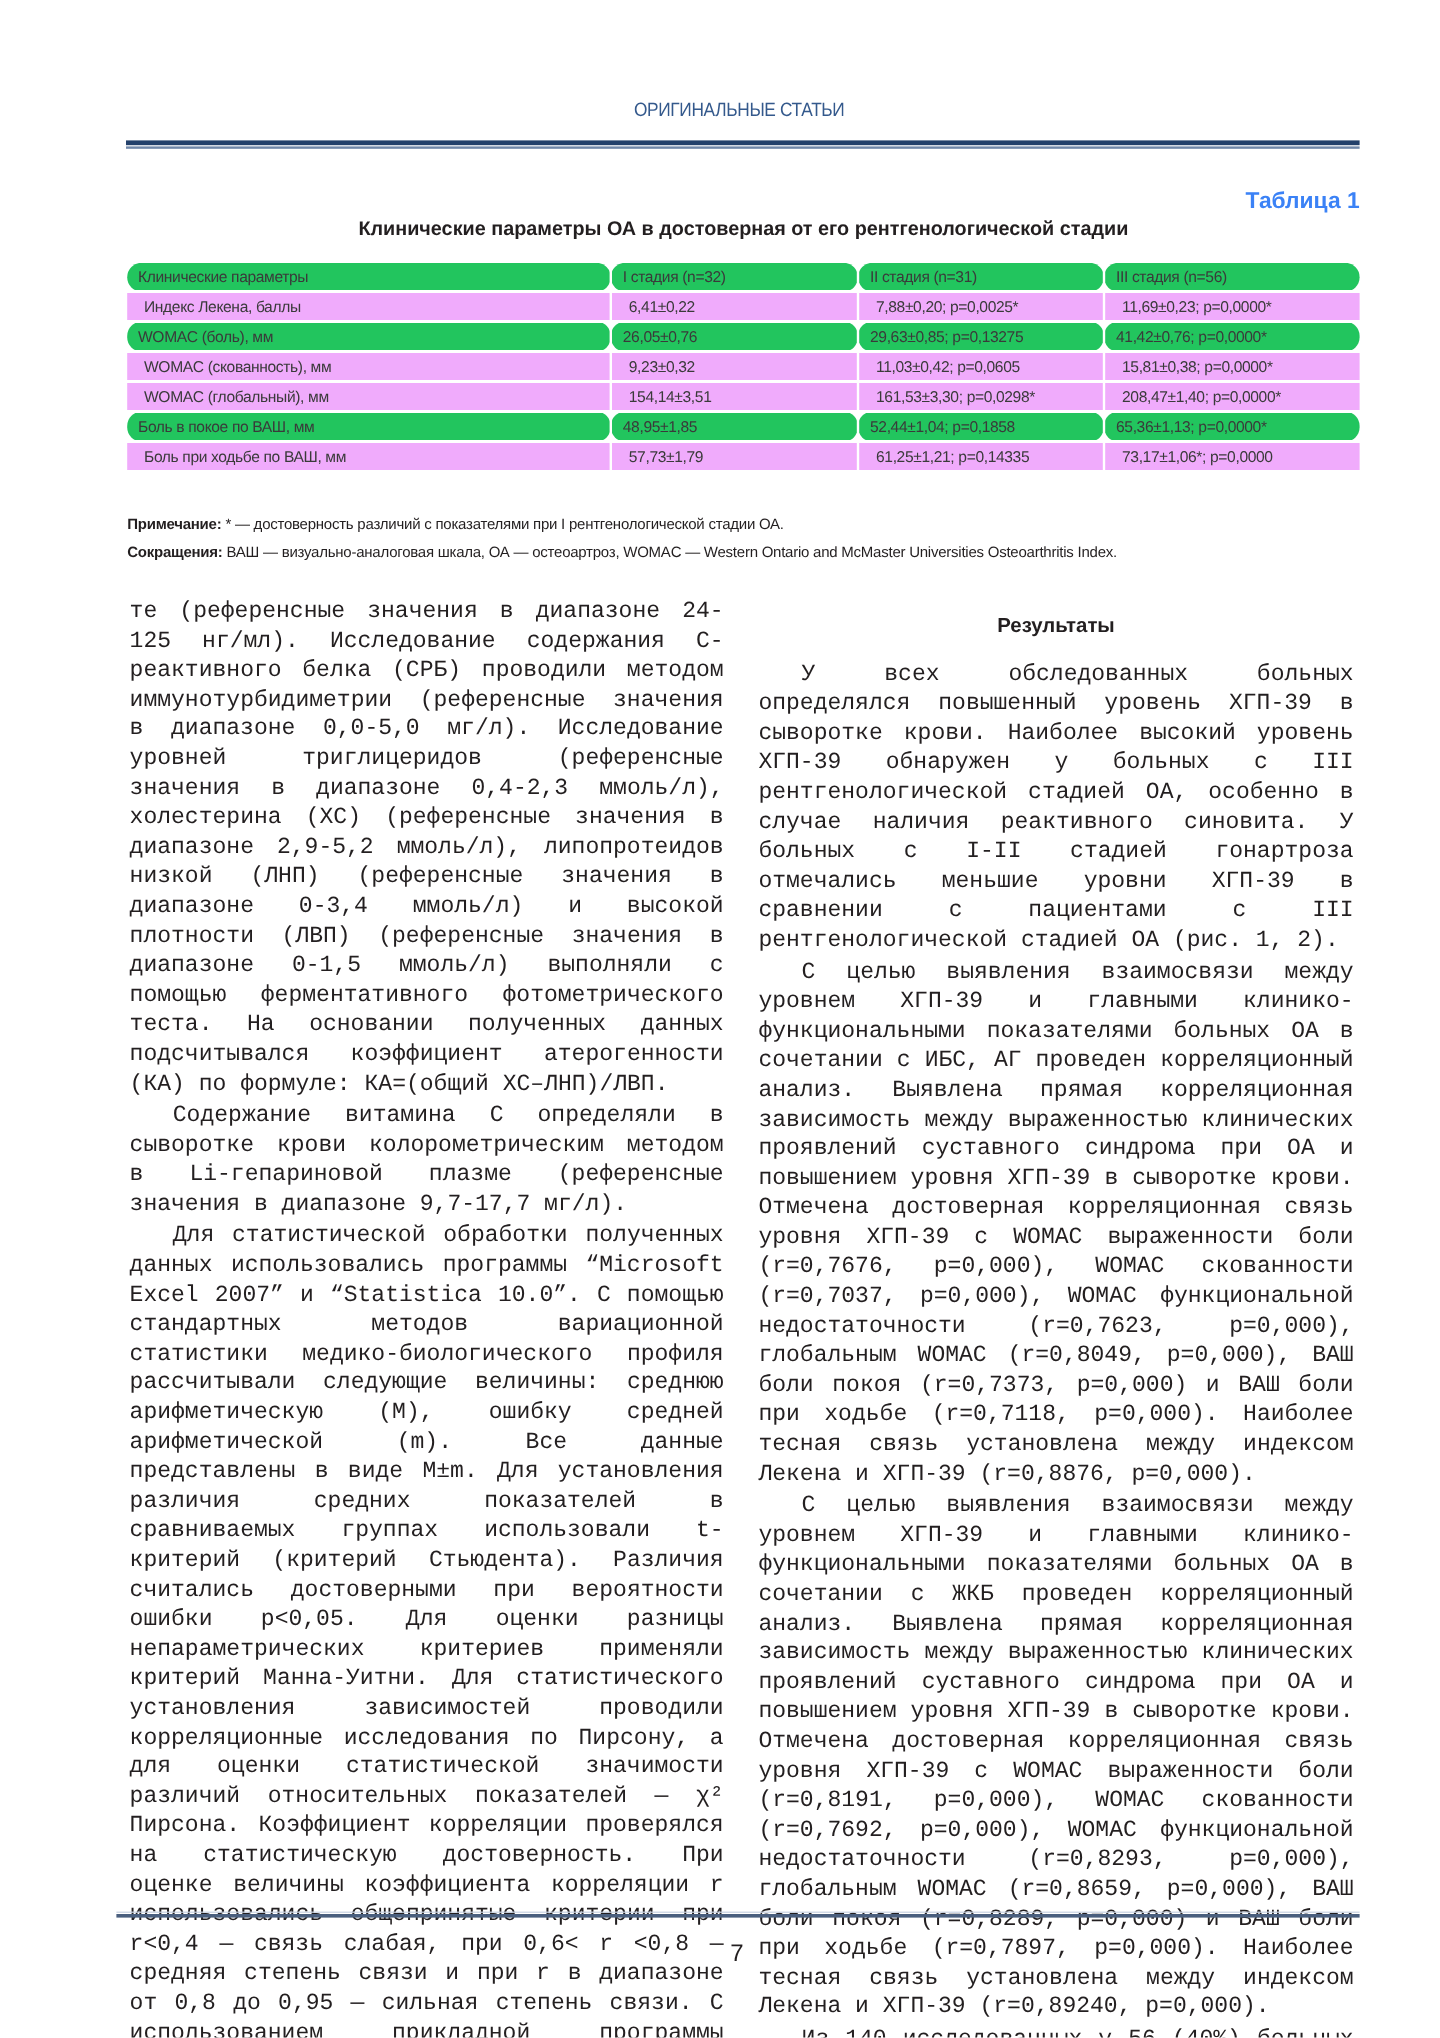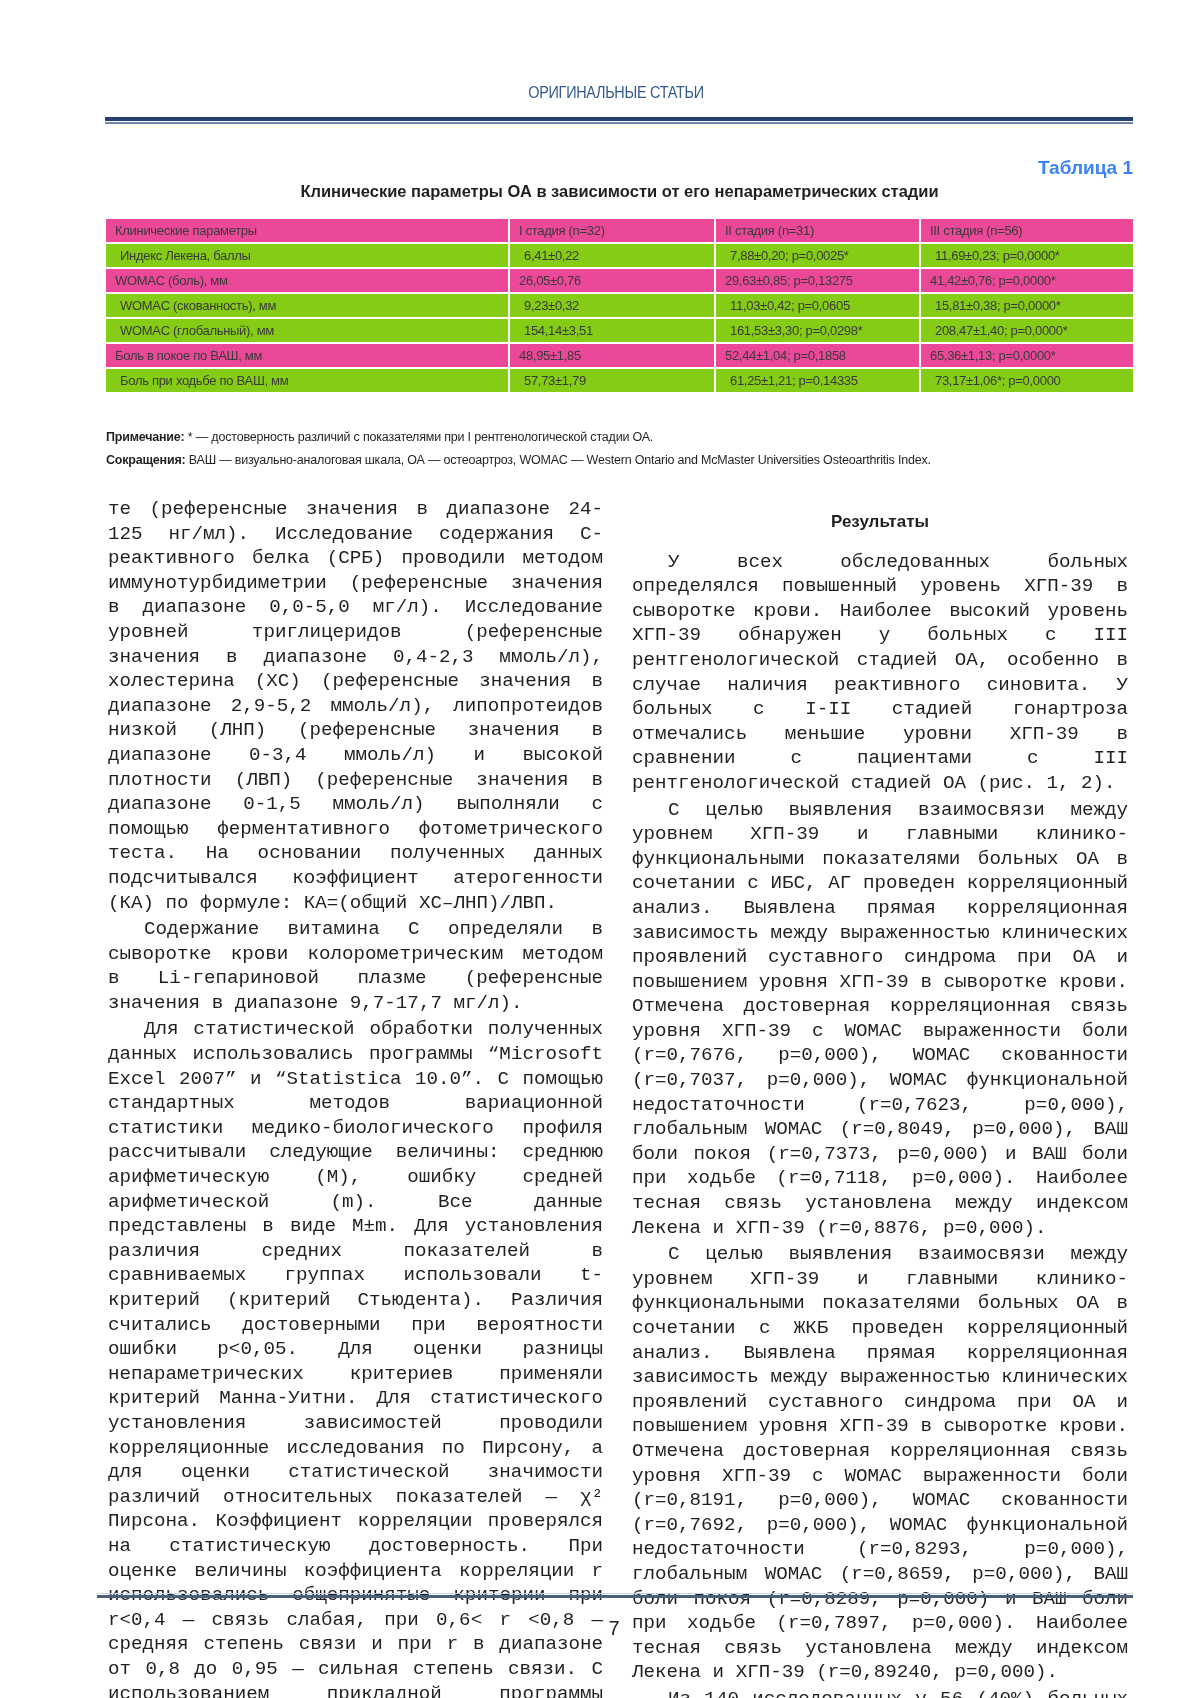--- a/index.html
+++ b/index.html
@@ -5,22 +5,22 @@
   html, body { margin:0; padding:0; background:#ffffff; }
   body { width:1200px; height:1698px; position:relative; overflow:hidden; font-family:"Liberation Serif", serif; color:#231f20; }
   .running-head { position:absolute; top:84px; left:0; width:1232px; text-align:center; font-family:"Liberation Sans", sans-serif; font-size:16px; color:#34598c; letter-spacing:-0.3px; transform:scaleX(0.9); transform-origin:616px 0; }
   .rule-top { position:absolute; left:105px; width:1028px; top:117px; height:4px; background:#23416b; }
   .rule-top2 { position:absolute; left:105px; width:1028px; top:122px; height:2px; background:#6f87a8; }
   .table-label { position:absolute; top:157px; right:67px; font-family:"Liberation Sans", sans-serif; font-weight:bold; font-size:19px; color:#3b82f6; }
   .table-title { position:absolute; top:182px; left:106px; width:1027px; text-align:center; font-family:"Liberation Sans", sans-serif; font-weight:bold; font-size:16.5px; color:#231f20; }
   table.data { position:absolute; left:106px; top:219px; width:1027px; border-collapse:collapse; font-family:"Liberation Sans", sans-serif; font-size:13px; color:#3a3a3a; table-layout:fixed; }
   table.data td { height:23px; padding:0 0 0 9px; border-right:2px solid #ffffff; border-bottom:2px solid #ffffff; white-space:nowrap; overflow:hidden; letter-spacing:-0.3px; }
   table.data td:last-child { border-right:none; }
-  table.data tr.dark td { background:#ec4899; }
-  table.data tr.light td { background:#84cc16;padding-left:14px; }
+  table.data tr.dark td { background:#22c55e;border-radius:12px; }
+  table.data tr.light td { background:#f0abfc;padding-left:14px; }
   .notes { position:absolute; left:106px; top:428px; font-family:"Liberation Sans", sans-serif; font-size:12.5px; color:#231f20; letter-spacing:-0.2px; }
   .notes div { height:23px; line-height:18px; }
   .notes b { font-weight:bold;text-align:center; }
   .col { position:absolute; top:495px; width:499px; font-size:19.2px; line-height:24.6px; text-align:justify; hyphens:manual; }
   .col.left { left:106px; }
   .col.right { left:630px; width:500px; }
   .col p { margin:2px; text-indent:0;font-family:Liberation Mono, monospace; }
   .col p.ind { text-indent:36px; }
   .col h3 { margin:15px; font-family:"Liberation Sans", sans-serif; font-weight:bold; font-size:17px; text-align:center; line-height:24.6px; }
   .rule-bottom { position:absolute; left:97px; width:1036px; top:1595px; height:3px; background:#4a5f7e; }
@@ -28,21 +28,21 @@
   .page-num { position:absolute; top:1617px; left:0; width:1228px; text-align:center; font-family:"Liberation Sans", sans-serif; font-size:20px; color:#231f20; }
 </style>
 </head>
 <body>
 
 <div class="running-head">ОРИГИНАЛЬНЫЕ СТАТЬИ</div>
 <div class="rule-top"></div>
 <div class="rule-top2"></div>
 
 <div class="table-label">Таблица 1</div>
-<div class="table-title">Клинические параметры ОА в зависимости от его непараметрических стадии</div>
+<div class="table-title">Клинические параметры ОА в достоверная от его рентгенологической стадии</div>
 
 <table class="data">
   <colgroup>
     <col style="width:403px">
       <col style="width:206px">
       <col style="width:205px">
       <col style="width:213px">
   </colgroup>
   <tbody>
       <tr class="dark">

